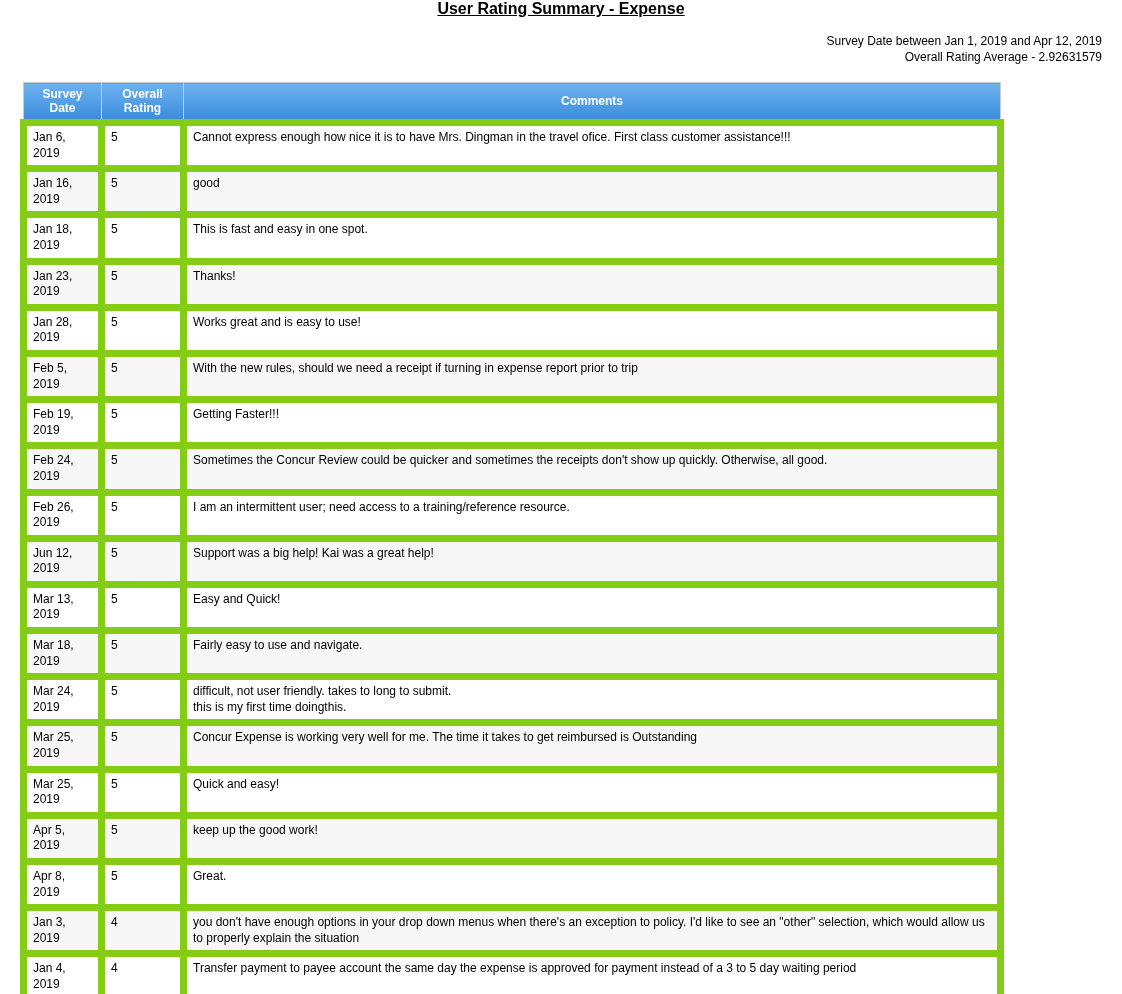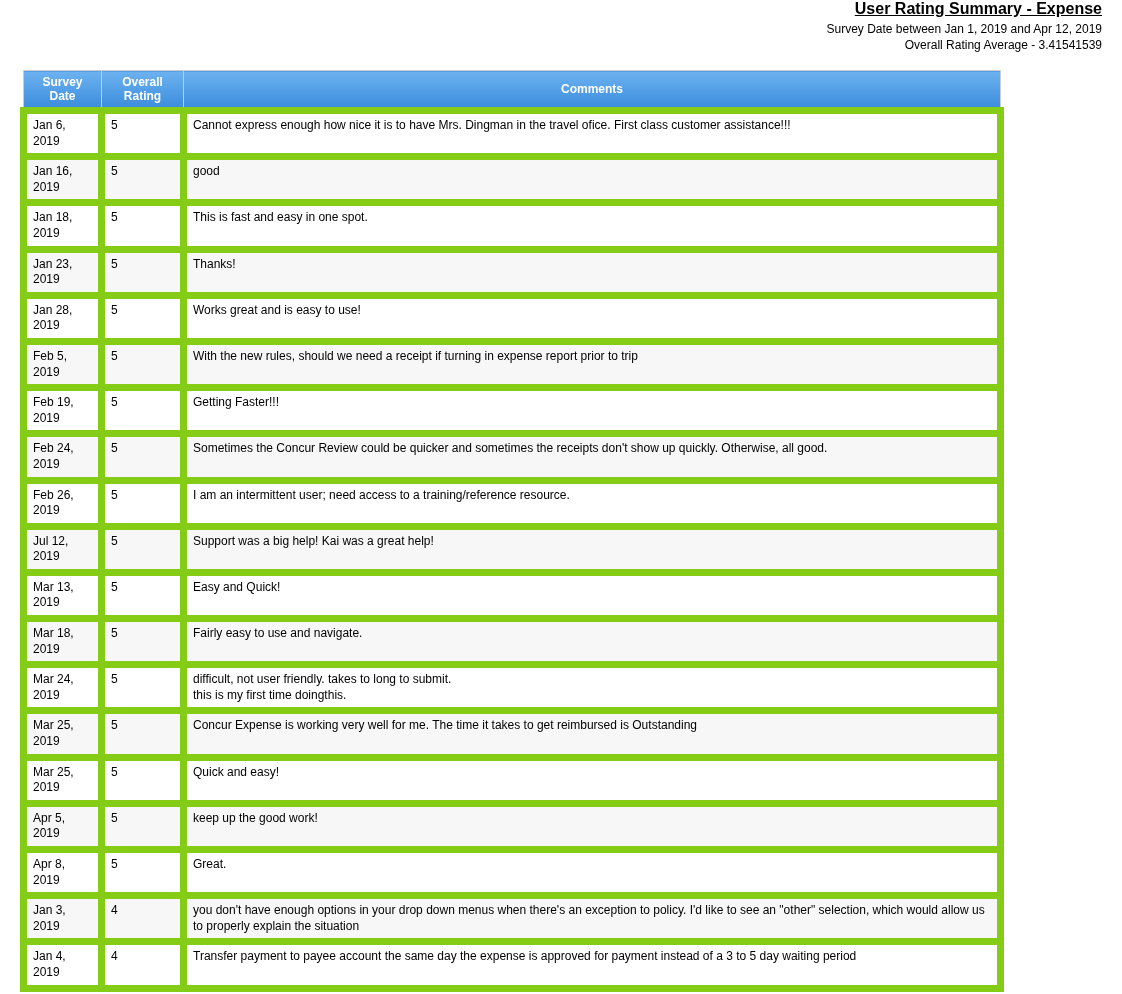--- a/index.html
+++ b/index.html
@@ -8,26 +8,26 @@
     font-family: Arial, Helvetica, sans-serif;
     font-size: 12px;
     color: #000;
     background: #fff;
     width: 1122px;
   }
   .report {
     padding: 0 20px 0 20px;
   }
   .title {
-    text-align: right;
+    text-align: center;
     font-size: 16px;
     font-weight: bold;
     text-decoration: underline;
     margin-top: 0;
-    margin-bottom: 4px;
+    margin-bottom: 16px;
   }
   .subtitle, .avg {
     text-align: right;
     font-size: 12px;
     margin: 2px 0;
   }
   table.data {
     width: 984px;
     border-collapse: collapse;
     margin-top: 18px;
@@ -57,21 +57,21 @@
   table.data tr:nth-child(odd)  td { background: #ffffff; }
 
   .spacer { height: 350px; }
 </style>
 </head>
 <body>
 
 <div class="report">
   <h1 class="title">User Rating Summary - Expense</h1>
   <div class="subtitle">Survey Date between Jan 1, 2019  and Apr 12, 2019</div>
-  <div class="avg">Overall Rating Average - 3.41541539</div>
+  <div class="avg">Overall Rating Average - 2.92631579</div>
 
   <table class="data">
     <colgroup>
       <col class="col-date">
         <col class="col-rating">
         <col class="col-comment">
     </colgroup>
     <thead>
       <tr>
         <th>Survey Date</th>
@@ -119,21 +119,21 @@
           <td>Feb 24, 2019</td>
           <td>5</td>
           <td style="white-space: pre-line;">Sometimes the Concur Review could be quicker and sometimes the receipts don't show up quickly.  Otherwise, all good.</td>
         </tr>
         <tr>
           <td>Feb 26, 2019</td>
           <td>5</td>
           <td style="white-space: pre-line;">I am an intermittent user; need access to a training/reference resource.</td>
         </tr>
         <tr>
-          <td>Jul 12, 2019</td>
+          <td>Jun 12, 2019</td>
           <td>5</td>
           <td style="white-space: pre-line;">Support was a big help!  Kai was a great help!</td>
         </tr>
         <tr>
           <td>Mar 13, 2019</td>
           <td>5</td>
           <td style="white-space: pre-line;">Easy and Quick!</td>
         </tr>
         <tr>
           <td>Mar 18, 2019</td>

